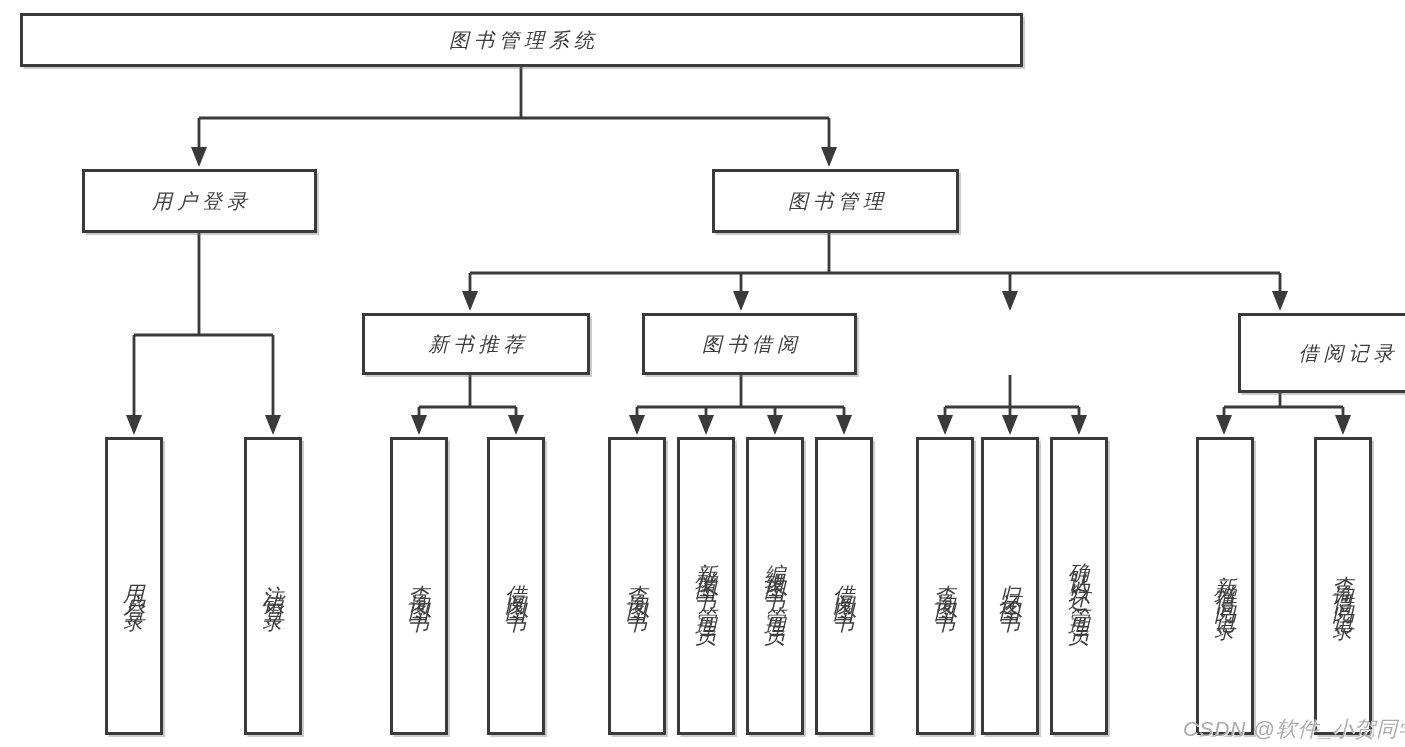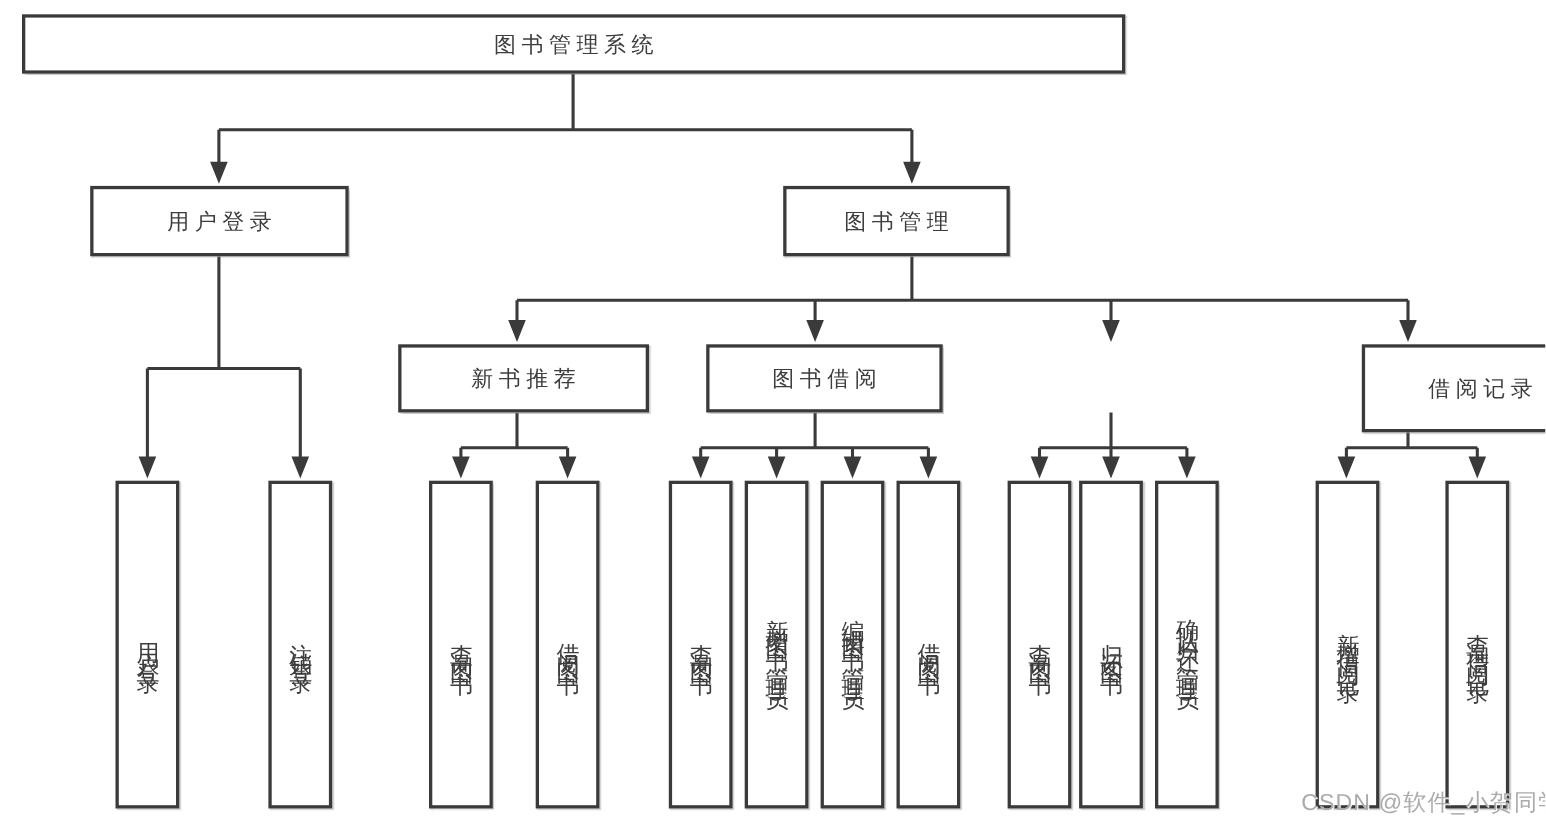--- a/index.html
+++ b/index.html
@@ -3,20 +3,21 @@
 <meta charset="utf-8">
 <style>
   html, body { margin: 0; padding: 0; background: #ffffff; }
   .canvas {
     position: relative;
     width: 1405px;
     height: 747px;
     background: var(--bg, #ffffff);
     font-family: "Liberation Sans", sans-serif;
     overflow: hidden;
+    font-style: italic;
   }
   svg.connectors {
     position: absolute;
     left: 0; top: 0;
     width: 1405px; height: 747px;
   }
   .node {
     position: absolute;
     background: #ffffff;
     border: 3px solid var(--line, #3a3a3a);
@@ -91,21 +92,21 @@
       <polygon points="1010,435 1002,415 1018,415"></polygon>
       <polygon points="1079,435 1071,415 1087,415"></polygon>
       <polygon points="1224,435 1216,415 1232,415"></polygon>
       <polygon points="1343,435 1335,415 1351,415"></polygon>
     </g>
   </svg>
 
   <div class="node h" style="left:20px;top:13px;width:1003px;height:54px">图书管理系统</div>
 
   <div class="node h" style="left:82px;top:169px;width:235px;height:64px">用户登录</div>
-  <div class="node h" style="left:712px;top:169px;width:206px;height:64px">图书管理</div>
+  <div class="node h" style="left:712px;top:169px;width:247px;height:64px">图书管理</div>
 
   <div class="node h" style="left:362px;top:313px;width:228px;height:62px">新书推荐</div>
   <div class="node h" style="left:642px;top:313px;width:215px;height:62px">图书借阅</div>
   <div class="node h" style="left:1238px;top:313px;width:216px;height:80px">借阅记录</div>
 
   <div class="node v" style="left:105px;top:437px;width:58px;height:298px">用户登录</div>
   <div class="node v" style="left:244px;top:437px;width:58px;height:298px">注销登录</div>
 
   <div class="node v" style="left:390px;top:437px;width:58px;height:298px">查询图书</div>
   <div class="node v" style="left:487px;top:437px;width:58px;height:298px">借阅图书</div>

